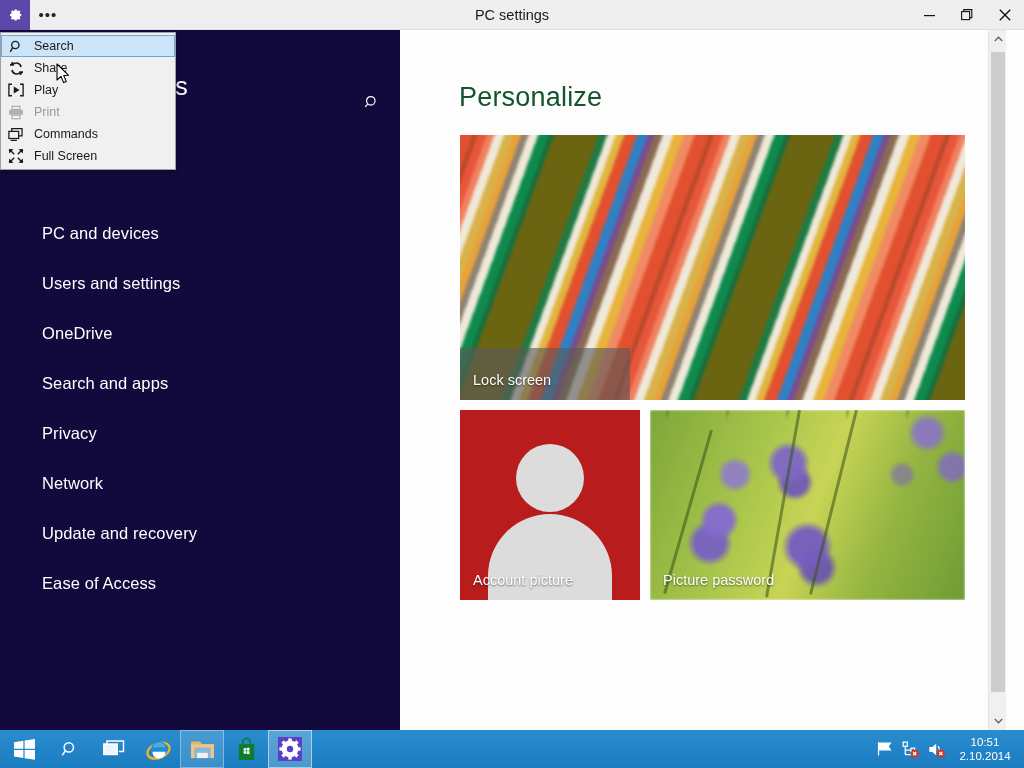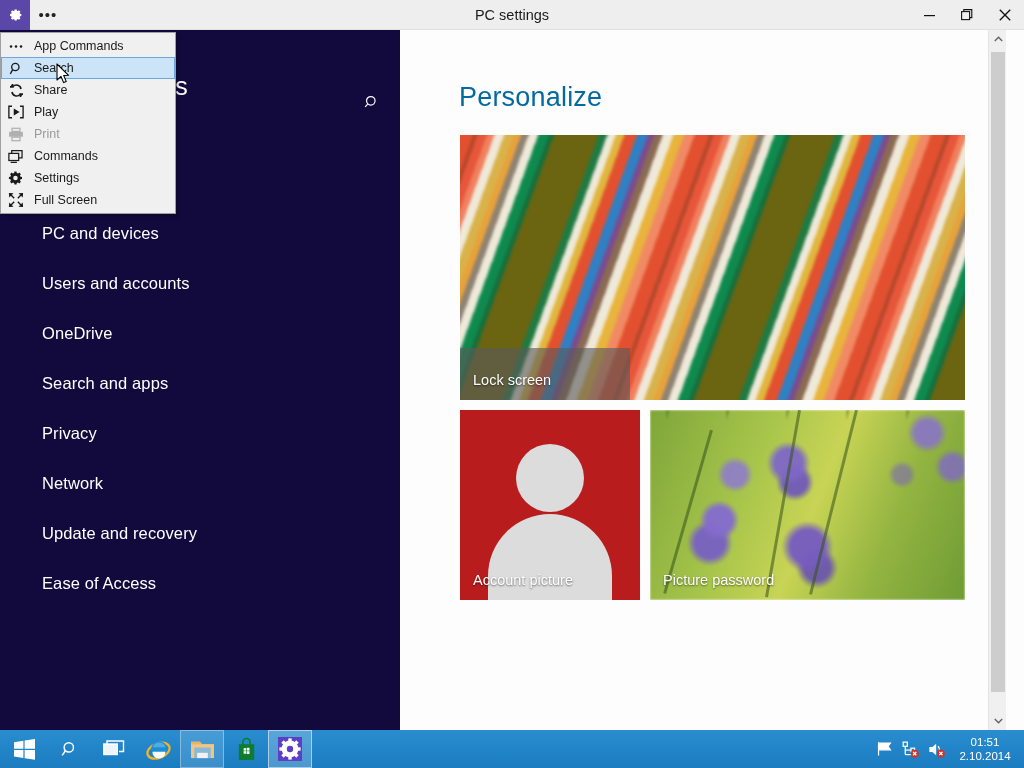--- a/index.html
+++ b/index.html
@@ -63,21 +63,21 @@
     cursor:default;
   }
 
   
   .content {
     position:absolute; left:400px; top:0; width:606px; height:700px;
     background:#fdfdfd; overflow:hidden;
   }
   .page-title {
     position:absolute; left:59px; top:52px;
-    color:#0369a1; font-size:27px; font-weight:300; letter-spacing:.2px;
+    color:#14532d; font-size:27px; font-weight:300; letter-spacing:.2px;
   }
   .tiles { position:absolute; left:60px; top:105px; width:505px; }
   .tile { position:relative; overflow:hidden; cursor:default; }
   .tile-label {
     position:absolute; left:13px; bottom:12px;
     color:#ffffff; font-size:14.5px; font-weight:300;
     text-shadow:0 1px 2px rgba(0,0,0,.55);
   }
   .tile-lock { width:505px; height:265px; margin-bottom:10px; }
   .tile-lock .shade {
@@ -270,21 +270,21 @@
         <svg width="17" height="17" viewBox="0 0 20 20" fill="none" stroke="#ffffff" stroke-width="1.4">
           <circle cx="8" cy="8" r="5"></circle>
             <line x1="4.3" y1="12" x2="1.4" y2="15.2"></line>
         </svg>
       </div>
       <div class="sb-list">
         <div class="sb-item">
             <span>PC and devices</span>
           </div>
         <div class="sb-item">
-            <span>Users and accounts</span>
+            <span>Users and settings</span>
           </div>
         <div class="sb-item">
             <span>OneDrive</span>
           </div>
         <div class="sb-item">
             <span>Search and apps</span>
           </div>
         <div class="sb-item">
             <span>Privacy</span>
           </div>
@@ -340,30 +340,20 @@
           <svg width="9" height="6" viewBox="0 0 9 6" fill="none" stroke="#606060" stroke-width="1.3">
               <polyline points="0.8,1 4.5,4.8 8.2,1"></polyline>
             </svg>
         </div>
       </div>
     </div>
   </div>
 
   <div class="menu">
 
-    <div class="menu-item">
-      <span class="mi-icon">
-        <svg width="14" height="5" viewBox="0 0 14 5" fill="#1a1a1a">
-            <circle cx="2" cy="2.5" r="1.25"></circle>
-            <circle cx="7" cy="2.5" r="1.25"></circle>
-            <circle cx="12" cy="2.5" r="1.25"></circle>
-          </svg>
-      </span>
-      <span class="mi-label">App Commands</span>
-    </div>
 
     <div class="menu-item selected">
       <span class="mi-icon">
         <svg width="15" height="15" viewBox="0 0 18 18" fill="none" stroke="#1a1a1a" stroke-width="1.6">
           <circle cx="7.6" cy="7.2" r="4.4"></circle>
             <line x1="4.2" y1="10.7" x2="1.6" y2="15.4"></line>
         </svg>
       </span>
       <span class="mi-label">Search</span>
     </div>
@@ -406,28 +396,20 @@
       <span class="mi-icon">
         <svg width="16" height="15" viewBox="0 0 18 16" fill="none" stroke="#1a1a1a" stroke-width="1.4">
           <rect x="1" y="4.5" width="11" height="8"></rect>
             <polyline points="4.2,4.5 4.2,1.5 15.8,1.5 15.8,9.5 12,9.5"></polyline>
           <line x1="3" y1="14.6" x2="10" y2="14.6"></line>
         </svg>
       </span>
       <span class="mi-label">Commands</span>
     </div>
 
-    <div class="menu-item">
-      <span class="mi-icon">
-        <svg width="16" height="16" viewBox="0 0 24 24" fill="#1a1a1a">
-          <path d="M21 13.6v-3.2l-2.3-.4a7 7 0 00-.8-1.9l1.4-1.9-2.3-2.3-1.9 1.4a7 7 0 00-1.9-.8L12.8 2.2h-3.2L9.2 4.5a7 7 0 00-1.9.8L5.4 3.9 3.1 6.2l1.4 1.9a7 7 0 00-.8 1.9l-2.3.4v3.2l2.3.4c.2.7.4 1.3.8 1.9l-1.4 1.9 2.3 2.3 1.9-1.4c.6.4 1.2.6 1.9.8l.4 2.3h3.2l.4-2.3c.7-.2 1.3-.4 1.9-.8l1.9 1.4 2.3-2.3-1.4-1.9c.4-.6.6-1.2.8-1.9l2.3-.4zM11.2 15.4a3.4 3.4 0 110-6.8 3.4 3.4 0 010 6.8z"></path>
-        </svg>
-      </span>
-      <span class="mi-label">Settings</span>
-    </div>
 
     <div class="menu-item">
       <span class="mi-icon">
         <svg width="16" height="16" viewBox="0 0 18 18" fill="#1a1a1a" stroke="#1a1a1a" stroke-width="1.5">
           <line x1="2" y1="2" x2="7" y2="7"></line>
             <polygon points="1,1 6.2,1.4 1.4,6.2" stroke="none"></polygon>
           <line x1="16" y1="2" x2="11" y2="7"></line>
             <polygon points="17,1 11.8,1.4 16.6,6.2" stroke="none"></polygon>
           <line x1="2" y1="16" x2="7" y2="11"></line>
             <polygon points="1,17 6.2,16.6 1.4,11.8" stroke="none"></polygon>
@@ -544,19 +526,19 @@
           <path d="M1.4 6.4h3.2L8.6 3v12L4.6 11.6H1.4z" fill="#ffffff"></path>
           <path d="M10.6 5.6a5 5 0 010 6.8" fill="none" stroke="#ffffff" stroke-width="1.3"></path>
           <circle cx="13.6" cy="13.2" r="4.2" fill="#d93025"></circle>
           <g stroke="#ffffff" stroke-width="1.4">
             <line x1="11.9" y1="11.5" x2="15.3" y2="14.9"></line>
               <line x1="15.3" y1="11.5" x2="11.9" y2="14.9"></line>
           </g>
         </svg>
       </div>
       <div class="clock">
-        <span>01:51</span>
+        <span>10:51</span>
         <span>2.10.2014</span>
       </div>
     </div>
   </div>
 
 </div>
 
 </body></html>

